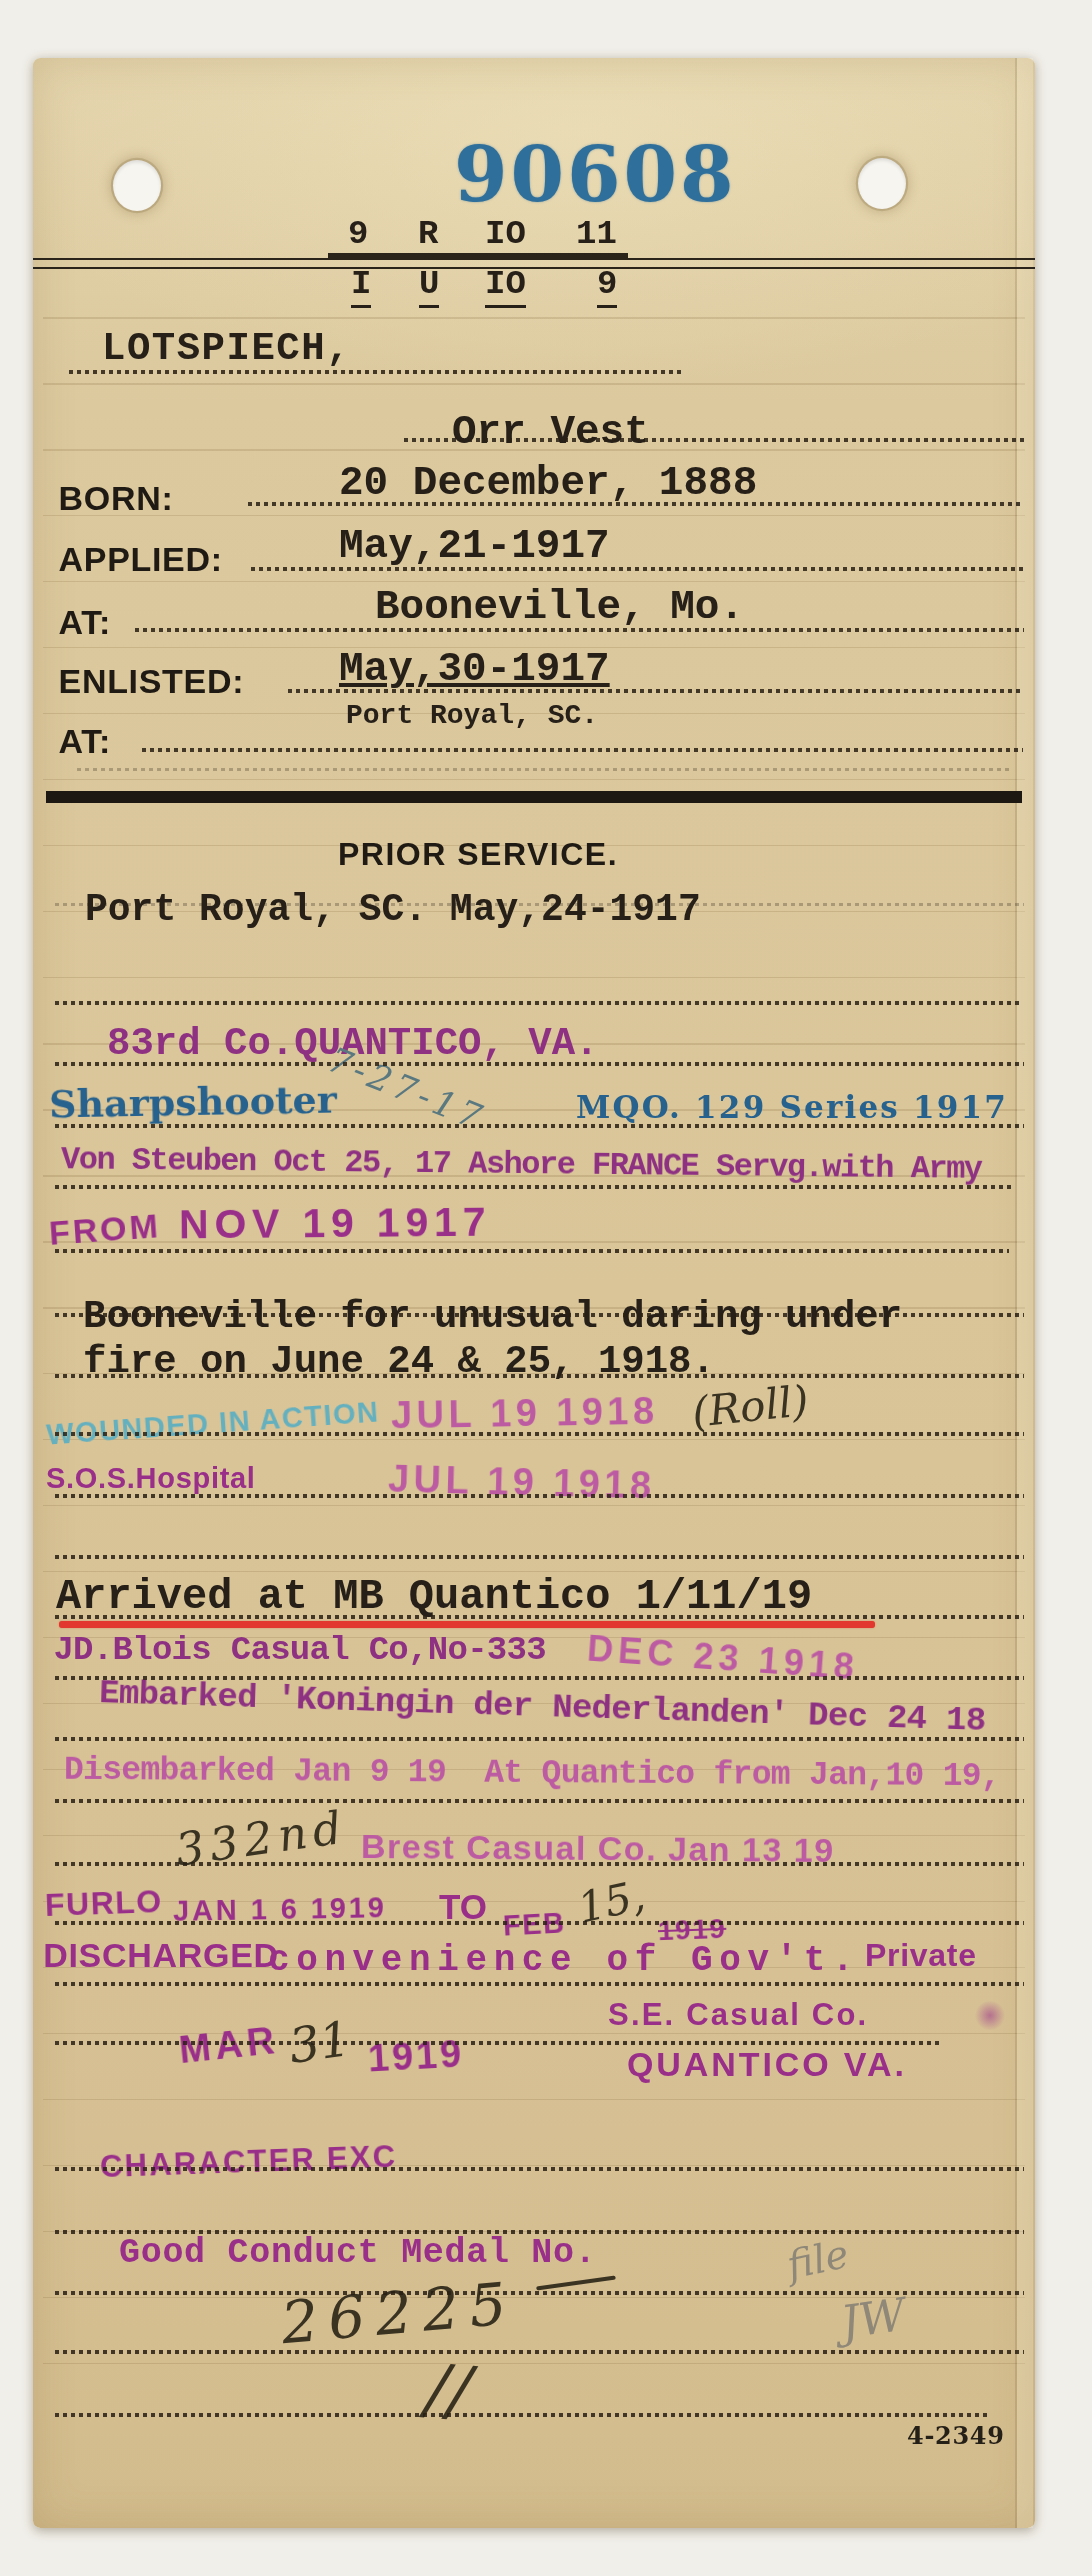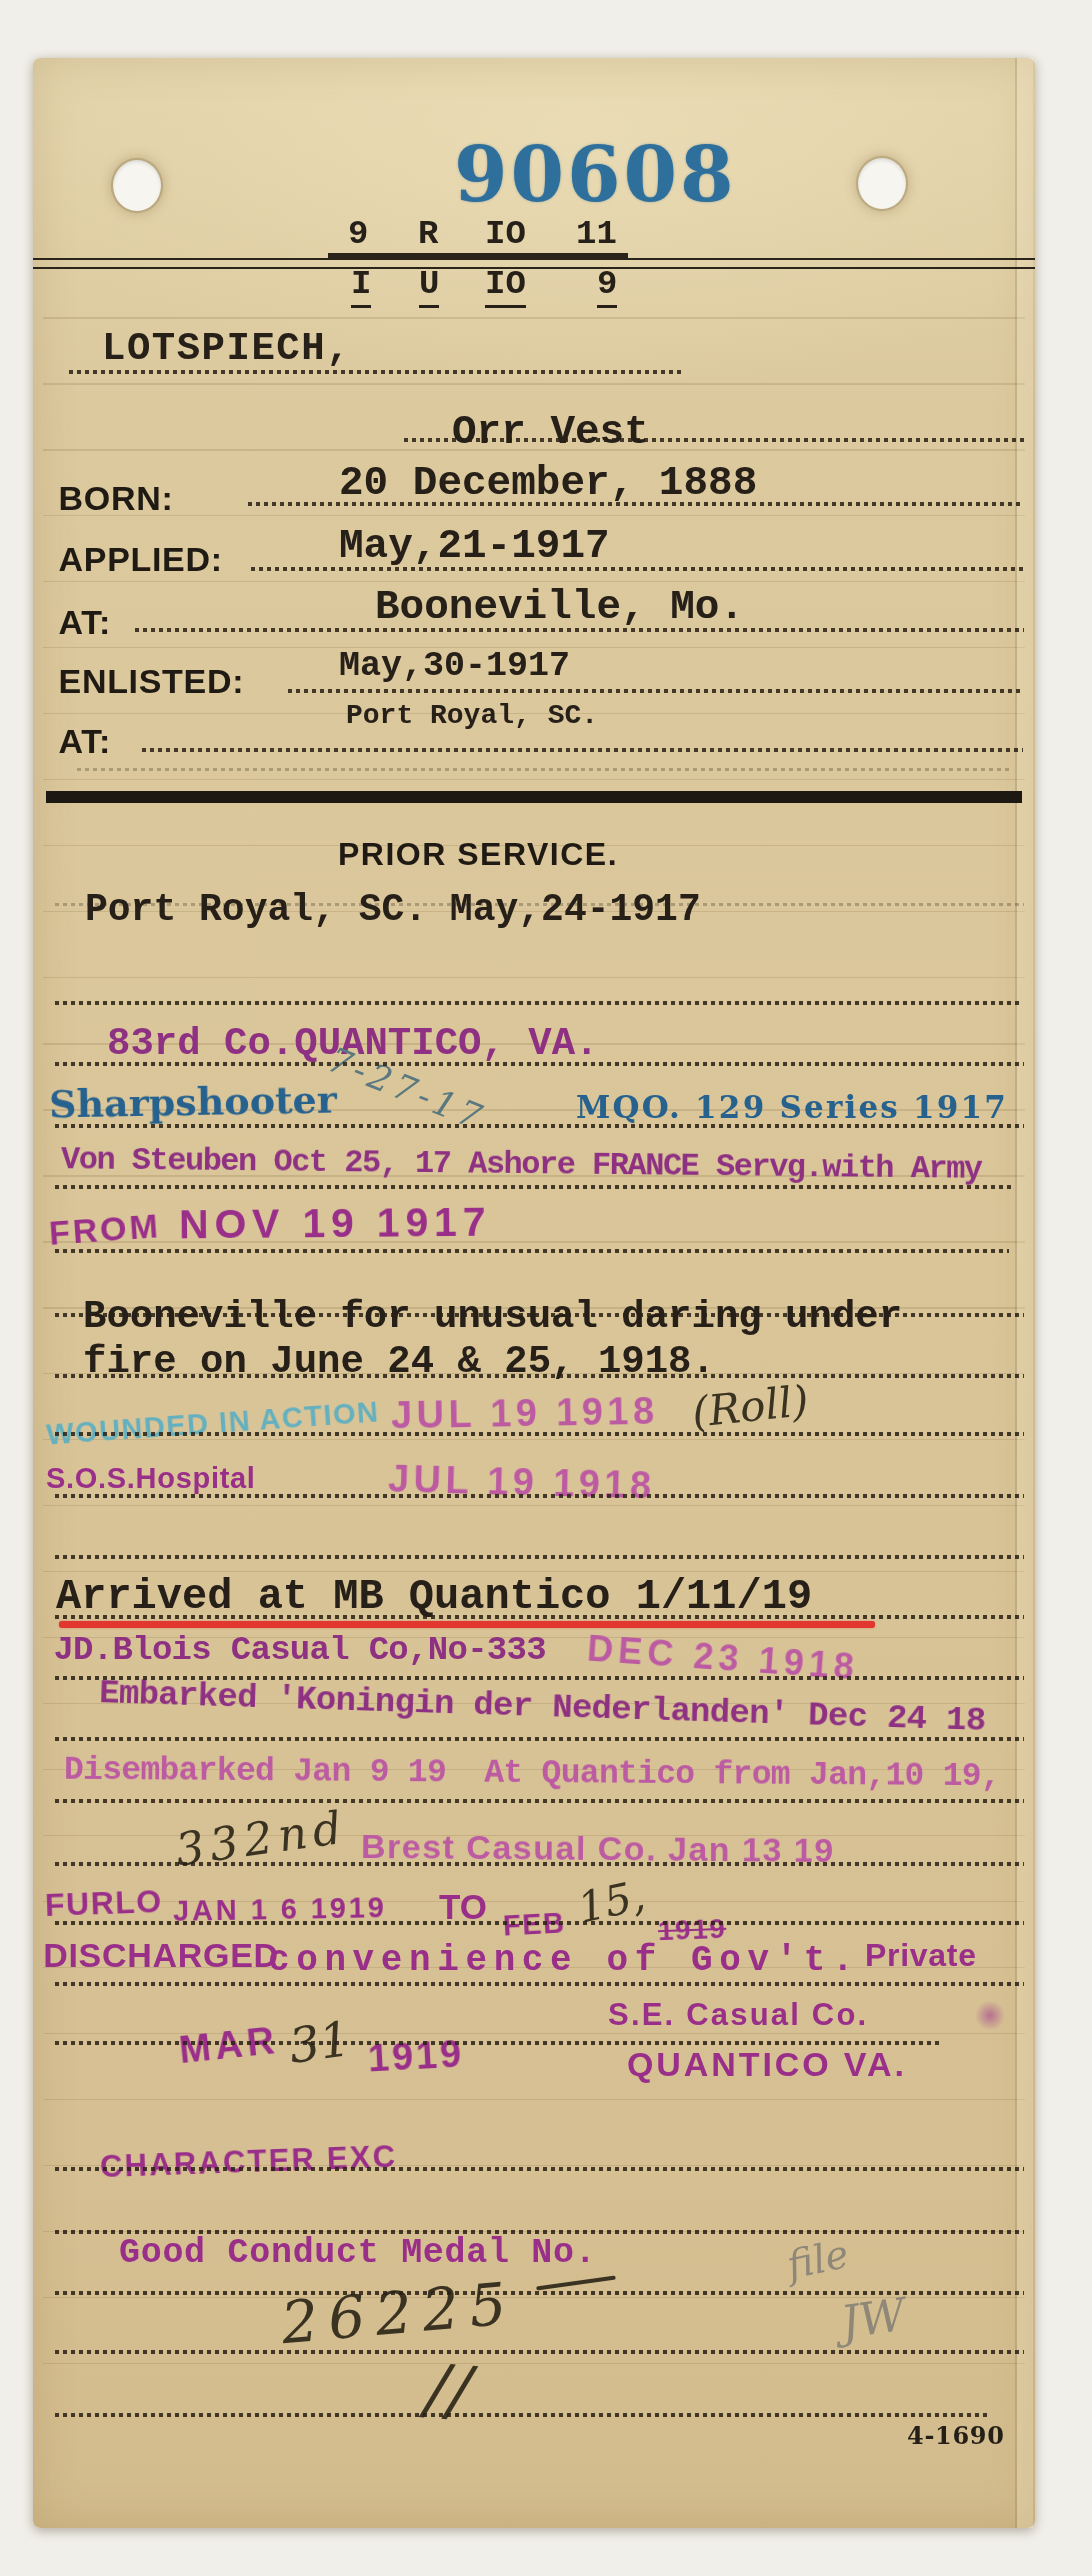--- a/index.html
+++ b/index.html
@@ -73,21 +73,21 @@
     <div class="t label" style="left:25.5px;top:421px;font-size:34px;">BORN:</div>
     <div class="t mono" style="left:306px;top:402px;font-size:41px;">20 December, 1888</div>
 
     <div class="t label" style="left:25.5px;top:482px;font-size:34px;">APPLIED:</div>
     <div class="t mono" style="left:306px;top:465px;font-size:41px;">May,21-1917</div>
 
     <div class="t label" style="left:25.5px;top:545px;font-size:34px;">AT:</div>
     <div class="t mono" style="left:342px;top:526px;font-size:41px;">Booneville, Mo.</div>
 
     <div class="t label" style="left:25.5px;top:604px;font-size:34px;">ENLISTED:</div>
-    <div class="t mono" style="left:306px;top:588px;font-size:35px;">May,30-1917</div>
+    <div class="t mono" style="left:306px;top:588px;font-size:41px;text-decoration:underline;">May,30-1917</div>
 
     <div class="t label" style="left:25.5px;top:664px;font-size:34px;">AT:</div>
     <div class="t mono" style="left:313px;top:642px;font-size:28px;">Port Royal, SC.</div>
 
     <div class="rule" style="left:13px;top:733px;width:976px;height:12.4px;background:#1d1812;"></div>
     <div class="t label" style="left:0;top:778px;width:890px;text-align:center;font-size:32px;letter-spacing:1.5px;">PRIOR SERVICE.</div>
     <div class="t mono" style="left:52px;top:830px;font-size:38px;">Port Royal, SC. May,24-1917</div>
 
     <div class="t mono purple stamp" style="left:74px;top:964px;font-size:39px;">83rd Co.QUANTICO, VA.</div>
 
@@ -146,21 +146,21 @@
 
     <div class="t magenta stamp" style="left:86px;top:2175px;font-size:35px;font-weight:bold;font-family:'Liberation Mono',monospace;letter-spacing:0.7px;">Good Conduct Medal No.</div>
     <div class="t pencil" style="left:754px;top:2179px;font-size:39px;transform:rotate(-12deg);">file</div>
 
     <div class="t hw" style="left:248px;top:2221px;font-size:58px;letter-spacing:10.2px;transform:rotate(-5deg);">26225</div>
     <div class="flourish" style="left:503px;top:2223px;width:80px;height:4.4px;transform:rotate(-8deg);"></div>
     <div class="t pencil" style="left:808px;top:2234px;font-size:45px;transform:rotate(-8deg);">JW</div>
 
     <div class="t hw" style="left:393px;top:2293px;font-size:67px;transform:rotate(4deg);">//</div>
 
-    <div class="t serif" style="left:874px;top:2363px;font-size:24px;font-weight:bold;color:#241f17;letter-spacing:0.7px;">4-1690</div>
+    <div class="t serif" style="left:874px;top:2363px;font-size:24px;font-weight:bold;color:#241f17;letter-spacing:0.7px;">4-2349</div>
   <div class="dotted" style="top: 312px; left: 36px; width: 612px;"></div>
       <div class="dotted" style="top: 380px; left: 371px; width: 621px;"></div>
       <div class="dotted" style="top: 444px; left: 215px; width: 776px;"></div>
       <div class="dotted" style="top: 509px; left: 218px; width: 772px;"></div>
       <div class="dotted" style="top: 570px; left: 102px; width: 889px;"></div>
       <div class="dotted" style="top: 631px; left: 255px; width: 736px;"></div>
       <div class="dotted" style="top: 690px; left: 109px; width: 881px;"></div>
       <div class="dotted faint" style="top: 710px; left: 44px; width: 932px;"></div>
       <div class="dotted faint" style="top: 845px; left: 22px; width: 969px;"></div>
       <div class="dotted" style="top: 943px; left: 22px; width: 965px;"></div>

